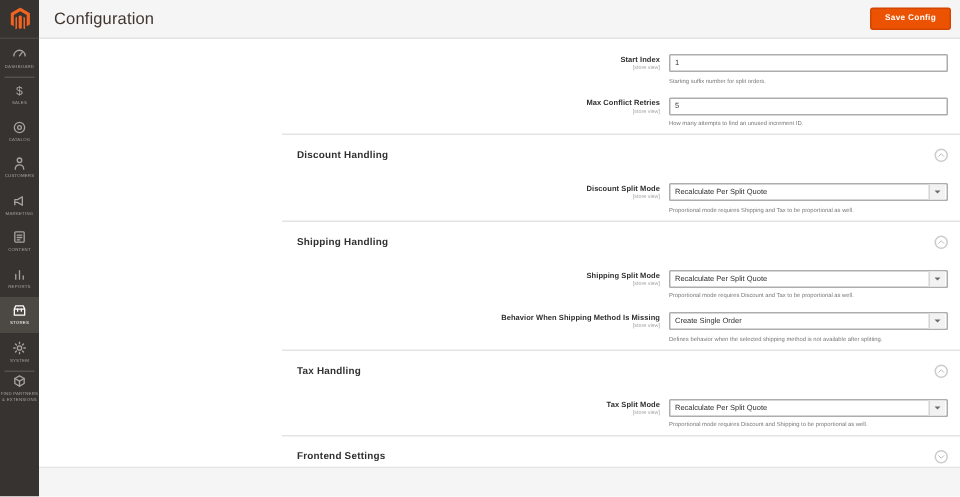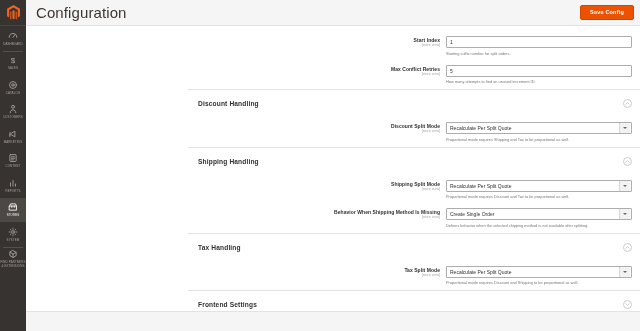--- a/index.html
+++ b/index.html
@@ -62,21 +62,21 @@
 
   .page-header {
     height: 26px;
     background: #f5f5f5;
     border-bottom: 1px solid #e3e3e3;
     display: flex; align-items: center;
     padding: 0 6px 0 10px;
     justify-content: space-between;
   }
   .page-title {
-    font-size: 15px;
+    font-size: 11px;
     color: #41362f;
     font-weight: normal;
     letter-spacing: .1px;
   }
   .save-button {
     background: #eb5202;
     border: 1px solid #d44501;
     color: #ffffff;
     font-size: 5.5px;
     font-weight: bold;

